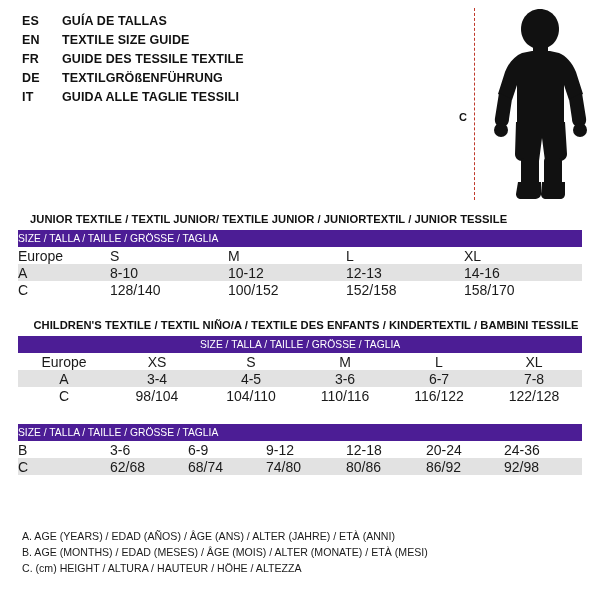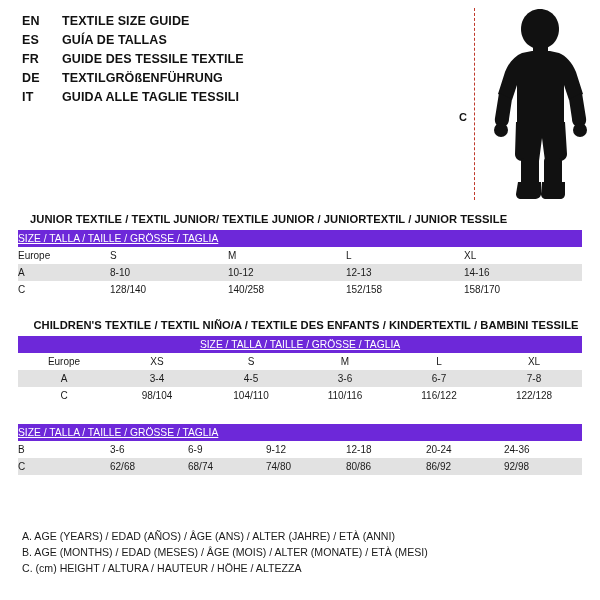--- a/index.html
+++ b/index.html
@@ -93,32 +93,31 @@
     margin-bottom: 4px;
     line-height: 14px;
     margin-left: 12px;
   }
   table.size-table {
     border-collapse: collapse;
     width: 564px;
     table-layout: fixed;
   }
   table.size-table td {
-    font-size: 10px;
+    font-size: 14px;
     color: #1a1a1a;
     padding: 0;
     height: 17px;
     vertical-align: middle;
   }
   tr.head-row td {
-    background: #6d28d9;
+    background: #4c1d95;
     color: #ffffff;
     font-size: 10.3px;
     font-weight: normal;
-    text-decoration: underline;
   }
   tr.shaded td {
     background: #e2e2e2;
   }
   tr.plain td {
     background: #ffffff;
   }
   td.c0 { padding-left: 4px; }
   .cell-pad { padding-left: 4px; }
 
@@ -135,26 +134,26 @@
     line-height: 16px;
   }
 </style>
 </head>
 <body>
 
 <div class="page">
 
   <div class="header">
     <div class="header-row">
+      <div class="lang-code">ES</div>
+      <div class="lang-title">GUÍA DE TALLAS</div>
+    </div>
+    <div class="header-row">
       <div class="lang-code">EN</div>
       <div class="lang-title">TEXTILE SIZE GUIDE</div>
-    </div>
-    <div class="header-row">
-      <div class="lang-code">ES</div>
-      <div class="lang-title">GUÍA DE TALLAS</div>
     </div>
     <div class="header-row">
       <div class="lang-code">FR</div>
       <div class="lang-title">GUIDE DES TESSILE TEXTILE</div>
     </div>
     <div class="header-row">
       <div class="lang-code">DE</div>
       <div class="lang-title">TEXTILGRÖßENFÜHRUNG</div>
     </div>
     <div class="header-row">
@@ -216,21 +215,21 @@
         <tr class="shaded">
           <td class="c0">A</td>
           <td class="cell-pad">8-10</td>
           <td class="cell-pad">10-12</td>
           <td class="cell-pad">12-13</td>
           <td class="cell-pad">14-16</td>
         </tr>
         <tr class="plain">
           <td class="c0">C</td>
           <td class="cell-pad">128/140</td>
-          <td class="cell-pad">140/258</td>
+          <td class="cell-pad">100/152</td>
           <td class="cell-pad">152/158</td>
           <td class="cell-pad">158/170</td>
         </tr>
       </tbody>
     </table>
   </div>
 
   <div class="section" style="top:318px;text-align:center;">
     <div class="section-title">CHILDREN'S TEXTILE / TEXTIL NIÑO/A / TEXTILE DES ENFANTS / KINDERTEXTIL / BAMBINI TESSILE</div>
     <table class="size-table">

